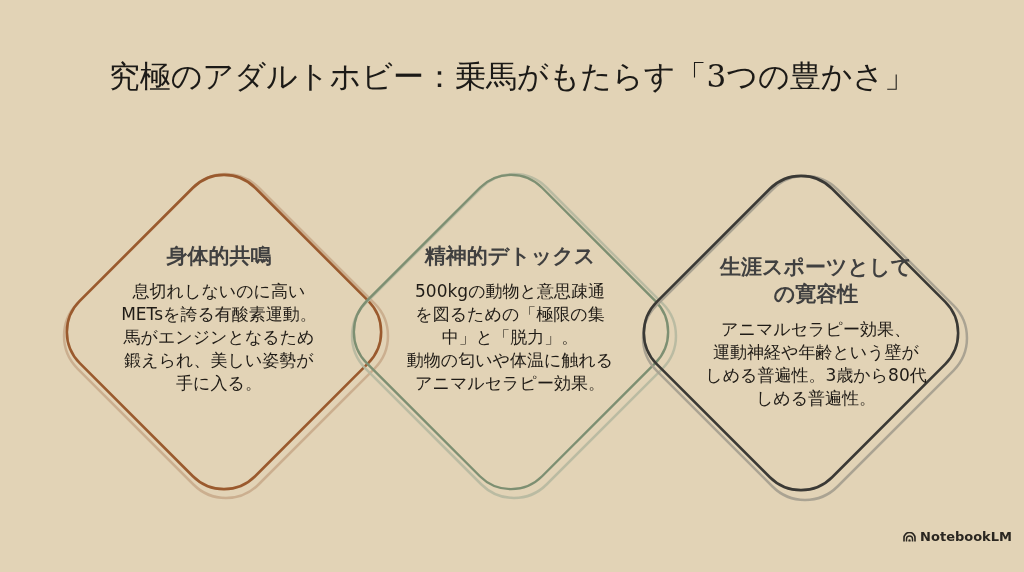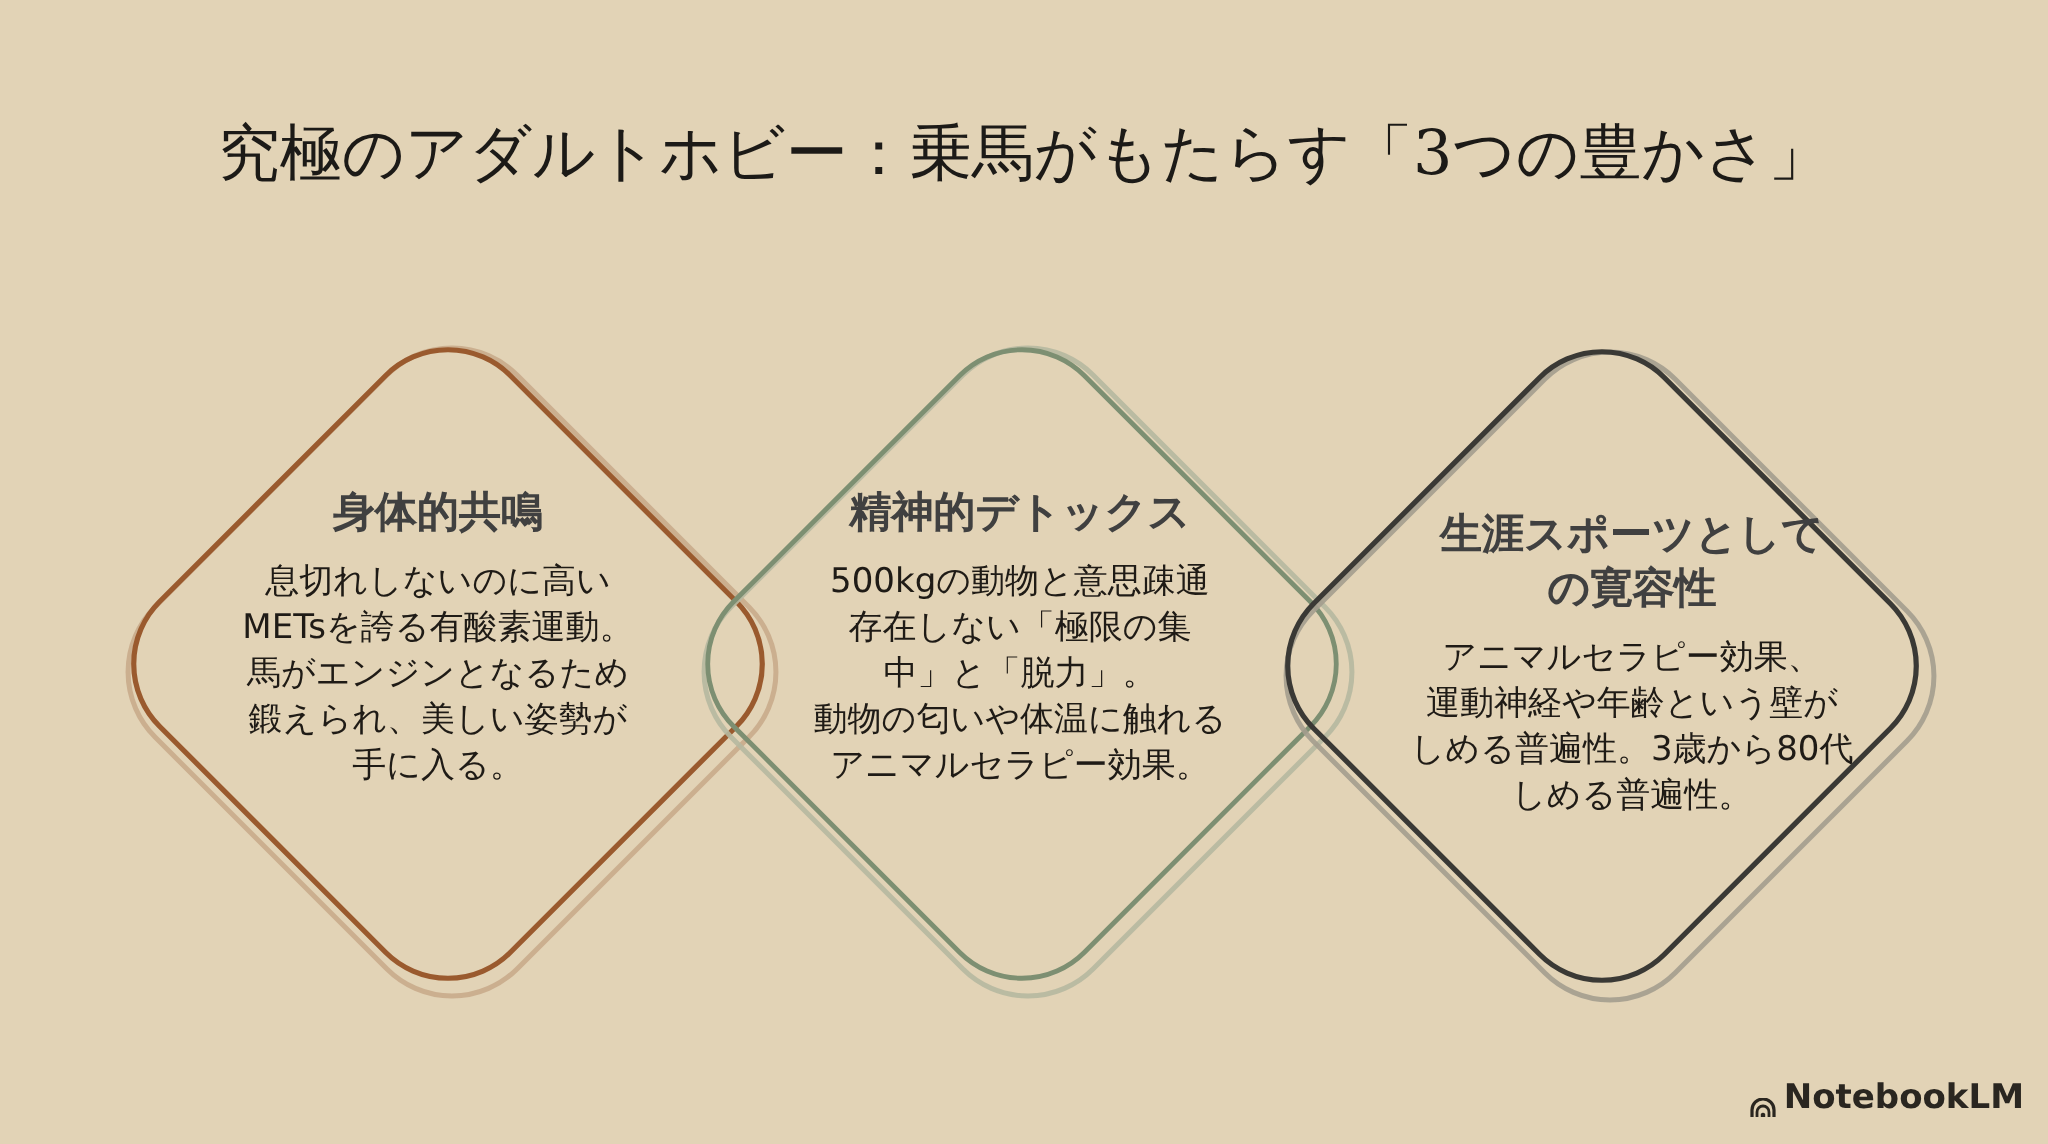--- a/index.html
+++ b/index.html
@@ -24,23 +24,23 @@
   }
   .card .heading {
     font-weight:bold; font-size:21px; line-height:27px; color:#404040;
     margin-bottom:10px;
   }
   .card .body {
     font-size:17px; line-height:23px; color:#1f1b16;
   }
   .card .line { display:block; white-space:nowrap; }
   .brand {
-    position:absolute; right:12px; bottom:13px;
-    font-size:17px; font-weight:bold; color:#2a2620;
-    display:flex; align-items:flex-end; gap:4px;
+    position:absolute; right:12px; bottom:28px;
+    font-size:13px; font-weight:bold; color:#2a2620;
+    display:flex; align-items:center; gap:4px;
   }
 </style>
 </head>
 <body>
 
 <div class="title">究極のアダルトホビー：乗馬がもたらす「3つの豊かさ」</div>
 
 <svg class="shapes" width="1024" height="572" viewBox="0 0 1024 572">
 
   <g>
@@ -71,21 +71,21 @@
     <span class="line">手に入る。</span>
   </div>
 </div>
 
 <div class="card" style="left:380px; top:243px;">
   <div class="heading">
     <span class="line">精神的デトックス</span>
   </div>
   <div class="body">
     <span class="line">500kgの動物と意思疎通</span>
-    <span class="line">存在しない「極限の集</span>
+    <span class="line">を図るための「極限の集</span>
     <span class="line">中」と「脱力」。</span>
     <span class="line">動物の匂いや体温に触れる</span>
     <span class="line">アニマルセラピー効果。</span>
   </div>
 </div>
 
 <div class="card" style="left:686px; top:240px;margin-top:14px;">
   <div class="heading">
     <span class="line">生涯スポーツとして</span>
     <span class="line">の寛容性</span>

